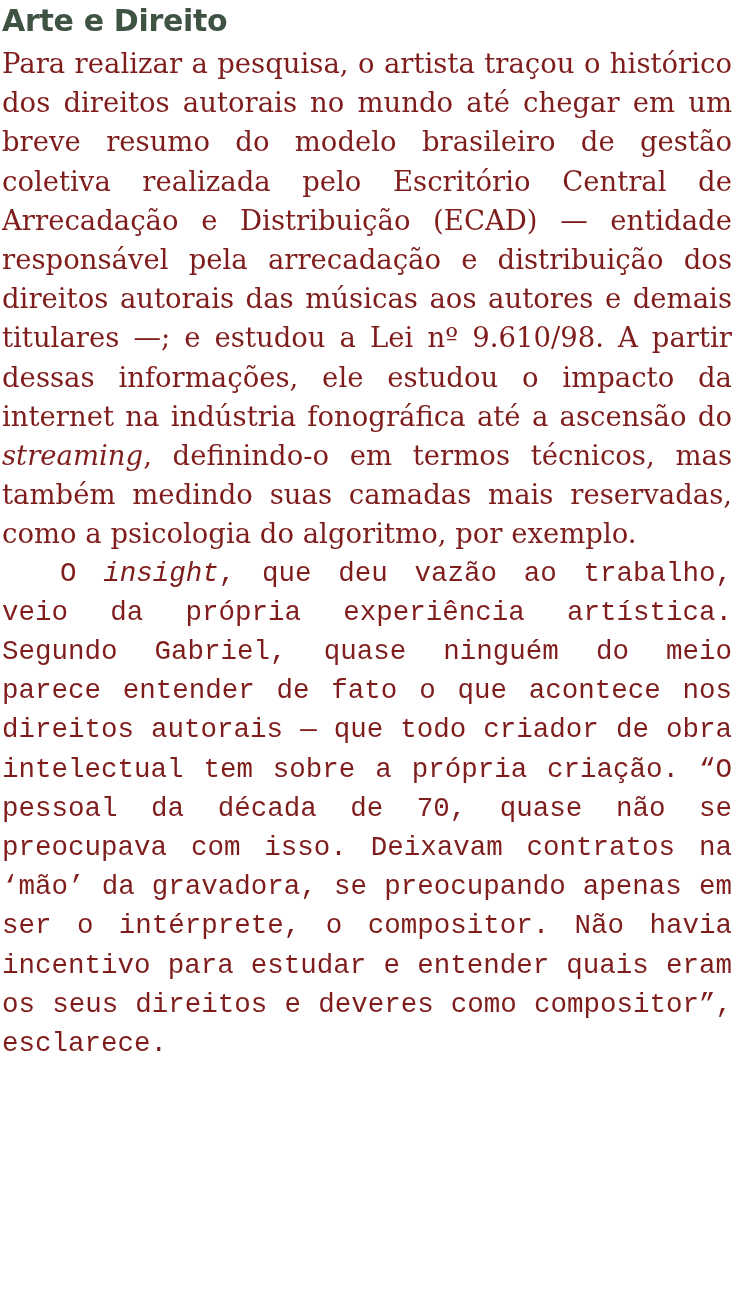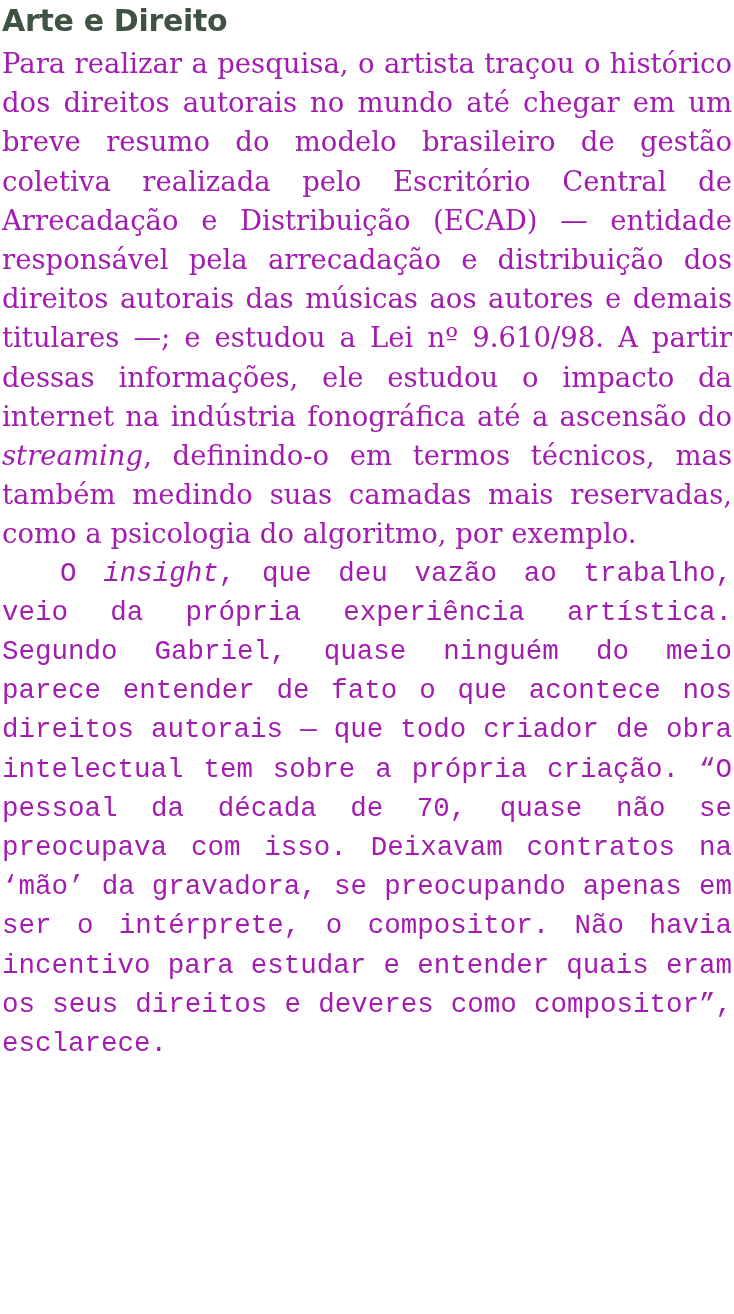--- a/index.html
+++ b/index.html
@@ -21,21 +21,21 @@
     font-size: 30px;
     line-height: 34px;
     color: #3f5343;
     margin: 0 0 6px 0;
     letter-spacing: -0.3px;
   }
   .body-text {
     font-family: "DejaVu Serif", serif;
     font-size: 27.5px;
     line-height: 39.2px;
-    color: #a21caf;
+    color: #7f1d1d;
     text-align: justify;
     text-justify: inter-word;
     margin: 0;
     hyphens: auto;
     -webkit-hyphens: auto;
   }
   .body-text.p2 {
     text-indent: 58px;
     font-family: Liberation Mono, monospace;
   }

